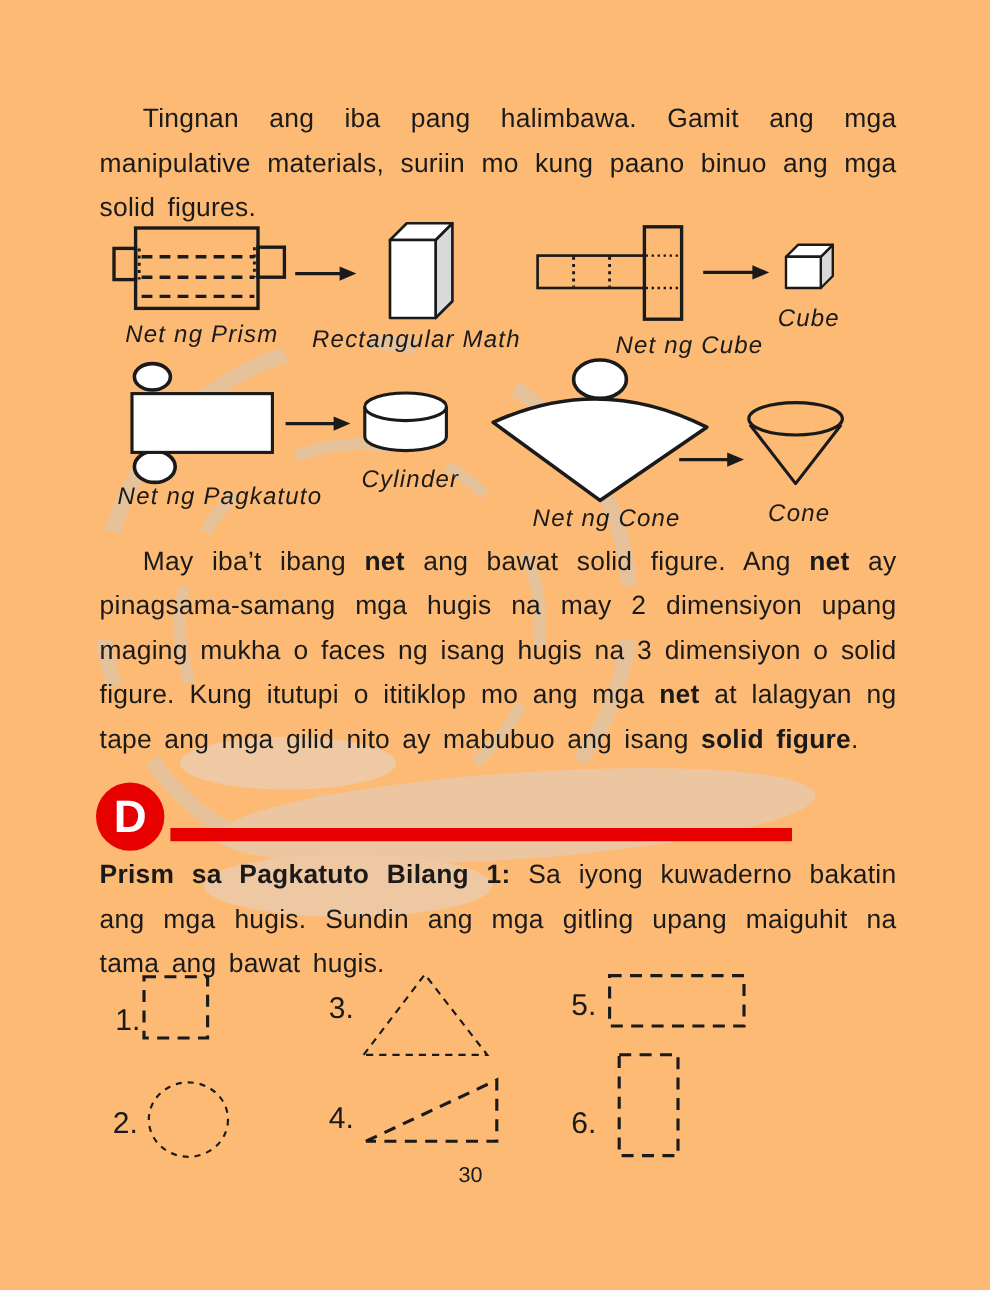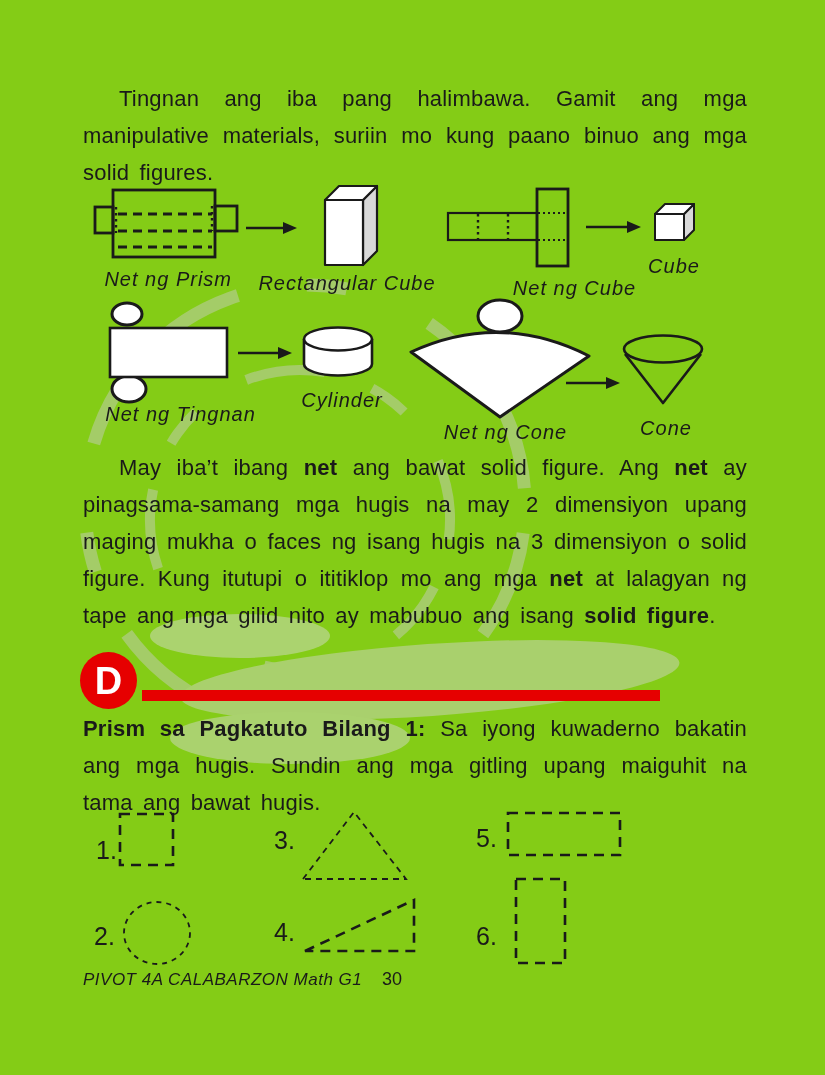--- a/index.html
+++ b/index.html
@@ -1,19 +1,19 @@
 <!DOCTYPE html>
 <html style="--accent: #e60000; --ink: #1a1a1a;"><head>
 <meta charset="utf-8">
 <style>
   :root { --accent:#e60000; --ink:#1a1a1a; --shade:#d9d9d9; --wm:#cccccc; }
   * { box-sizing:border-box; }
   html,body { margin:0; padding:0; background:#ffffff; }
   .page {
-    position:relative; width:825px; height:1075px; background:#84cc16;
+    position:relative; width:825px; height:1075px; background:#fdba74;
     overflow:hidden; font-family:"Liberation Sans", sans-serif; color:var(--ink);
   }
   .art { position:absolute; left:0; top:0; }
   .body-text {
     position:absolute; width:664px; margin:0;
     font:22px/37px "Liberation Sans", sans-serif; color:var(--ink);
     text-align:justify; letter-spacing:.2px; word-spacing:4px;
   }
   .body-text b { font-weight:bold; }
   .indent { text-indent:36px; }
@@ -136,40 +136,39 @@
       <rect x="508" y="813" width="112" height="42" fill="none" stroke="#1a1a1a" stroke-width="2.6" stroke-dasharray="10 7"></rect>
     </g>
     <g>
       <rect x="516" y="879" width="49" height="84" fill="none" stroke="#1a1a1a" stroke-width="2.6" stroke-dasharray="10 7"></rect>
     </g>
   </svg>
 
   <p class="body-text indent" style="left:83px; top:80px;">Tingnan ang iba pang halimbawa. Gamit ang mga manipulative materials, suriin mo kung paano binuo ang mga solid figures.</p>
 
   <div class="dlabel" style="left:92px;  top:268px; width:140px;text-align:right;">Net ng Prism</div>
-  <div class="dlabel" style="left:252px; top:272px; width:190px;">Rectangular Cube</div>
+  <div class="dlabel" style="left:252px; top:272px; width:190px;">Rectangular Math</div>
   <div class="dlabel" style="left:507px; top:277px; width:135px;">Net ng Cube</div>
   <div class="dlabel" style="left:643px; top:255px; width:62px;">Cube</div>
-  <div class="dlabel" style="left:98px;  top:403px; width:165px;">Net ng Tingnan</div>
+  <div class="dlabel" style="left:98px;  top:403px; width:165px;">Net ng Pagkatuto</div>
   <div class="dlabel" style="left:298px; top:389px; width:88px;">Cylinder</div>
   <div class="dlabel" style="left:438px; top:421px; width:135px;">Net ng Cone</div>
   <div class="dlabel" style="left:634px; top:417px; width:64px;text-align:center;">Cone</div>
 
   <p class="body-text indent" style="left:83px; top:449px;"><span>May iba’t ibang </span><b>net</b><span> ang bawat solid figure. Ang </span><b>net</b><span> ay pinagsama-samang mga hugis na may 2 dimensiyon upang maging mukha o faces ng isang hugis na 3 dimensiyon o solid figure. Kung itutupi o ititiklop mo ang mga </span><b>net</b><span> at lalagyan ng tape ang mga gilid nito ay mabubuo ang isang </span><b>solid figure</b><span>.</span></p>
 
   <div class="dcircle">
     <span>D</span>
   </div>
   <div class="dbar"></div>
 
   <p class="body-text" style="left:83px; top:710px;"><b>Prism sa Pagkatuto Bilang 1:</b><span>  Sa iyong kuwaderno bakatin ang mga hugis. Sundin ang mga gitling upang maiguhit na tama ang bawat hugis.</span></p>
 
   <div class="shapenum" style="left:96px;  top:836px;">1.</div>
   <div class="shapenum" style="left:94px;  top:922px;">2.</div>
   <div class="shapenum" style="left:274px; top:826px;">3.</div>
   <div class="shapenum" style="left:274px; top:918px;">4.</div>
   <div class="shapenum" style="left:476px; top:824px;">5.</div>
   <div class="shapenum" style="left:476px; top:922px;">6.</div>
 
-  <div class="footer-book">PIVOT 4A CALABARZON Math G1</div>
   <div class="footer-page">30</div>
 
 </div>
 
 </body></html>

